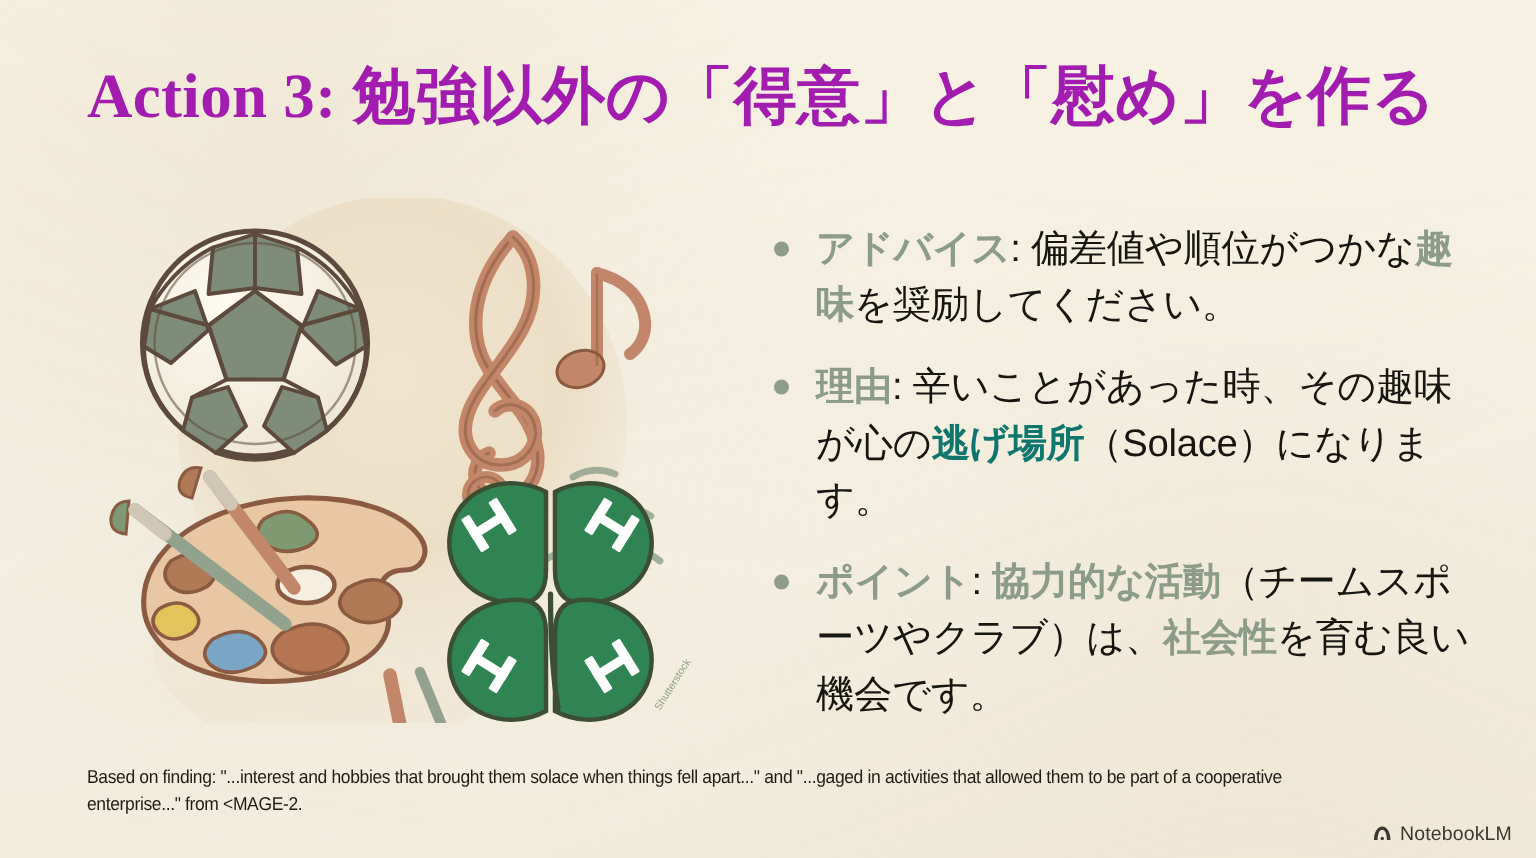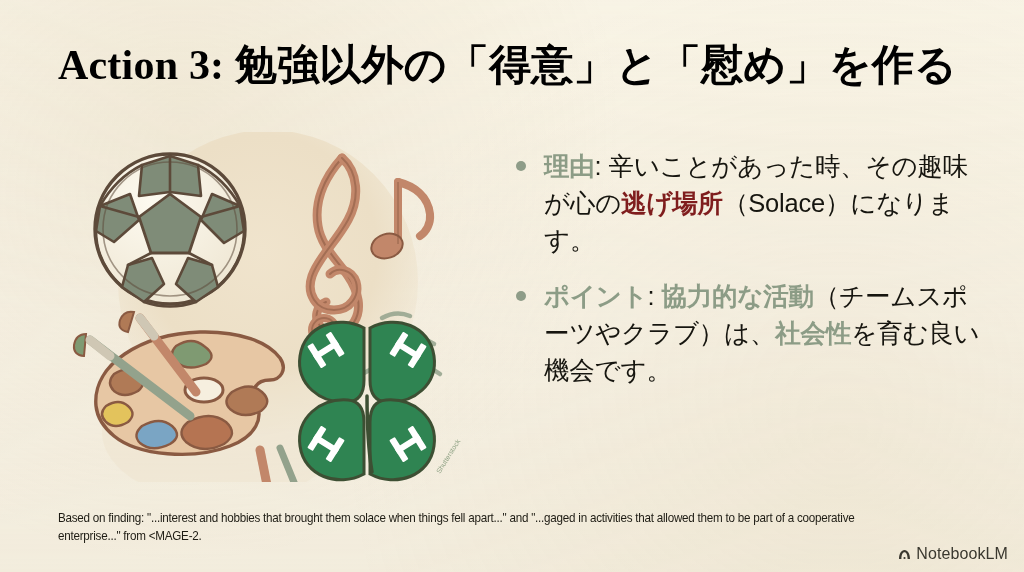--- a/index.html
+++ b/index.html
@@ -35,21 +35,21 @@
   .title {
     position: absolute;
     left: 58px;
     top: 42px;
     width: 920px;
     font-family: "Liberation Serif", "DejaVu Serif", serif;
     font-weight: 700;
     font-size: 42px;
     line-height: 1.12;
     letter-spacing: 0.2px;
-    color: #000000;
+    color: #a21caf;
     white-space: nowrap;
     z-index: 5;
   }
 
   
   .art {
     position: absolute;
     left: 72px;
     top: 132px;
     width: 400px;
@@ -80,21 +80,21 @@
   .dot {
     position: absolute;
     left: 4px;
     top: 13px;
     width: 10px;
     height: 10px;
     border-radius: 50%;
     background: #8e9c88;
   }
   .hl-green { color: #8c9c86; font-weight: 700; }
-  .hl-terra { color: #7f1d1d; font-weight: 700; }
+  .hl-terra { color: #0f766e; font-weight: 700; }
 
   
   .footer {
     position: absolute;
     left: 58px;
     top: 510px;
     width: 905px;
     font-size: 12.4px;
     line-height: 1.42;
     color: #1e1c14;
@@ -109,21 +109,21 @@
   .watermark {
     position: absolute;
     right: 16px;
     bottom: 9px;
     display: flex;
     align-items: center;
     gap: 5px;
     z-index: 6;
   }
   .watermark .wm-label {
-    font-size: 16px;
+    font-size: 13px;
     color: #3a382f;
     letter-spacing: 0.1px;
   }
   .wm-mark { display:block; }
 </style>
 </head>
 <body>
 
 <div class="slide">
 
@@ -272,20 +272,24 @@
           </g>
         </g>
 
         <text x="156" y="152" transform="rotate(-58 156 152)" font-size="7" font-family="Liberation Sans, sans-serif" fill="#5a7a55" opacity="0.65">Shutterstock</text>
       </g>
     </svg>
   </div>
 
   <div class="bullets">
 
+    <div class="bullet">
+      <span class="dot"></span>
+      <span class="hl-green">アドバイス</span><span>: 偏差値や順位がつかな</span><span class="hl-green">趣味</span><span>を奨励してください。</span>
+    </div>
 
     <div class="bullet">
       <span class="dot"></span>
       <span class="hl-green">理由</span><span>:  辛いことがあった時、その趣味が心の</span><span class="hl-terra">逃げ場所</span><span>（Solace）になります。</span>
     </div>
 
     <div class="bullet">
       <span class="dot"></span>
       <span class="hl-green">ポイント</span><span>: </span><span class="hl-green">協力的な活動</span><span>（チームスポーツやクラブ）は、</span><span class="hl-green">社会性</span><span>を育む良い機会です。</span>
     </div>

